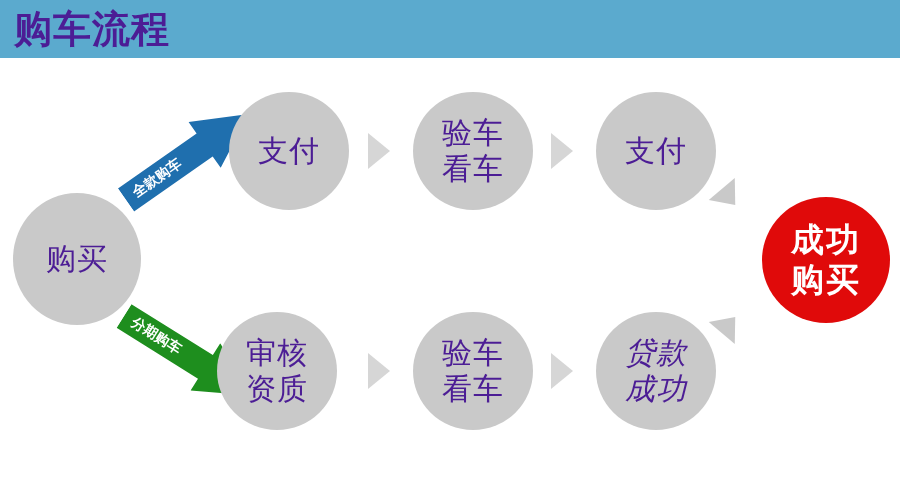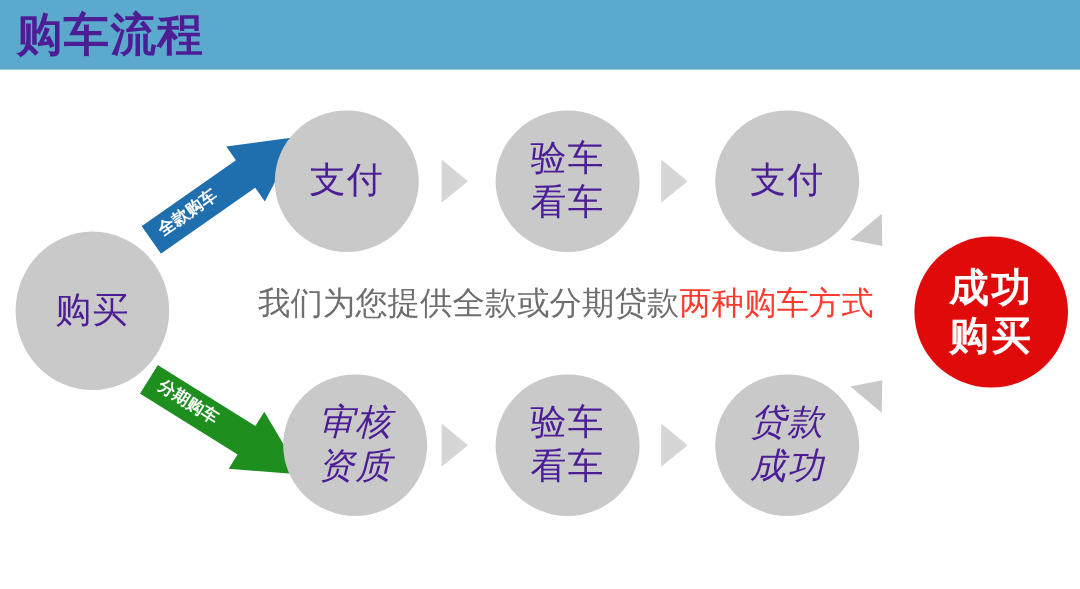--- a/index.html
+++ b/index.html
@@ -188,43 +188,40 @@
   </div>
 
   <div class="tri-right" style="left:551px; top:133px;"></div>
 
   <div class="node node-gray" style="left:596px; top:92px; width:120px; height:118px;">
     <span class="line">支付</span>
   </div>
 
   <div class="tri-rot" style="left:718px; top:180px; transform: rotate(50deg);"></div>
 
-  <div class="node node-gray" style="left:236px; top:312px; width:120px; height:118px;font-style:italic;">
+  <div class="node node-gray" style="left:217px; top:312px; width:120px; height:118px;">
     <span class="line">审核</span>
     <span class="line">资质</span>
   </div>
 
   <div class="tri-right" style="left:368px; top:353px;"></div>
 
   <div class="node node-gray" style="left:413px; top:312px; width:120px; height:118px;">
     <span class="line">验车</span>
     <span class="line">看车</span>
   </div>
 
   <div class="tri-right" style="left:551px; top:353px;"></div>
 
   <div class="node node-gray" style="left:596px; top:312px; width:120px; height:118px;font-style:italic;">
     <span class="line">贷款</span>
     <span class="line">成功</span>
   </div>
 
   <div class="tri-rot" style="left:718px; top:308px; transform: rotate(-50deg);"></div>
 
-  <div id="center-note">
-    <span class="gray">我们为您提供全款或分期贷款</span><span class="red">两种购车方式</span>
-  </div>
 
   <div class="node node-red" style="left:762px; top:197px; width:128px; height:126px;">
     <span class="line">成功</span>
     <span class="line">购买</span>
   </div>
 
 </div>
 
 </body></html>

